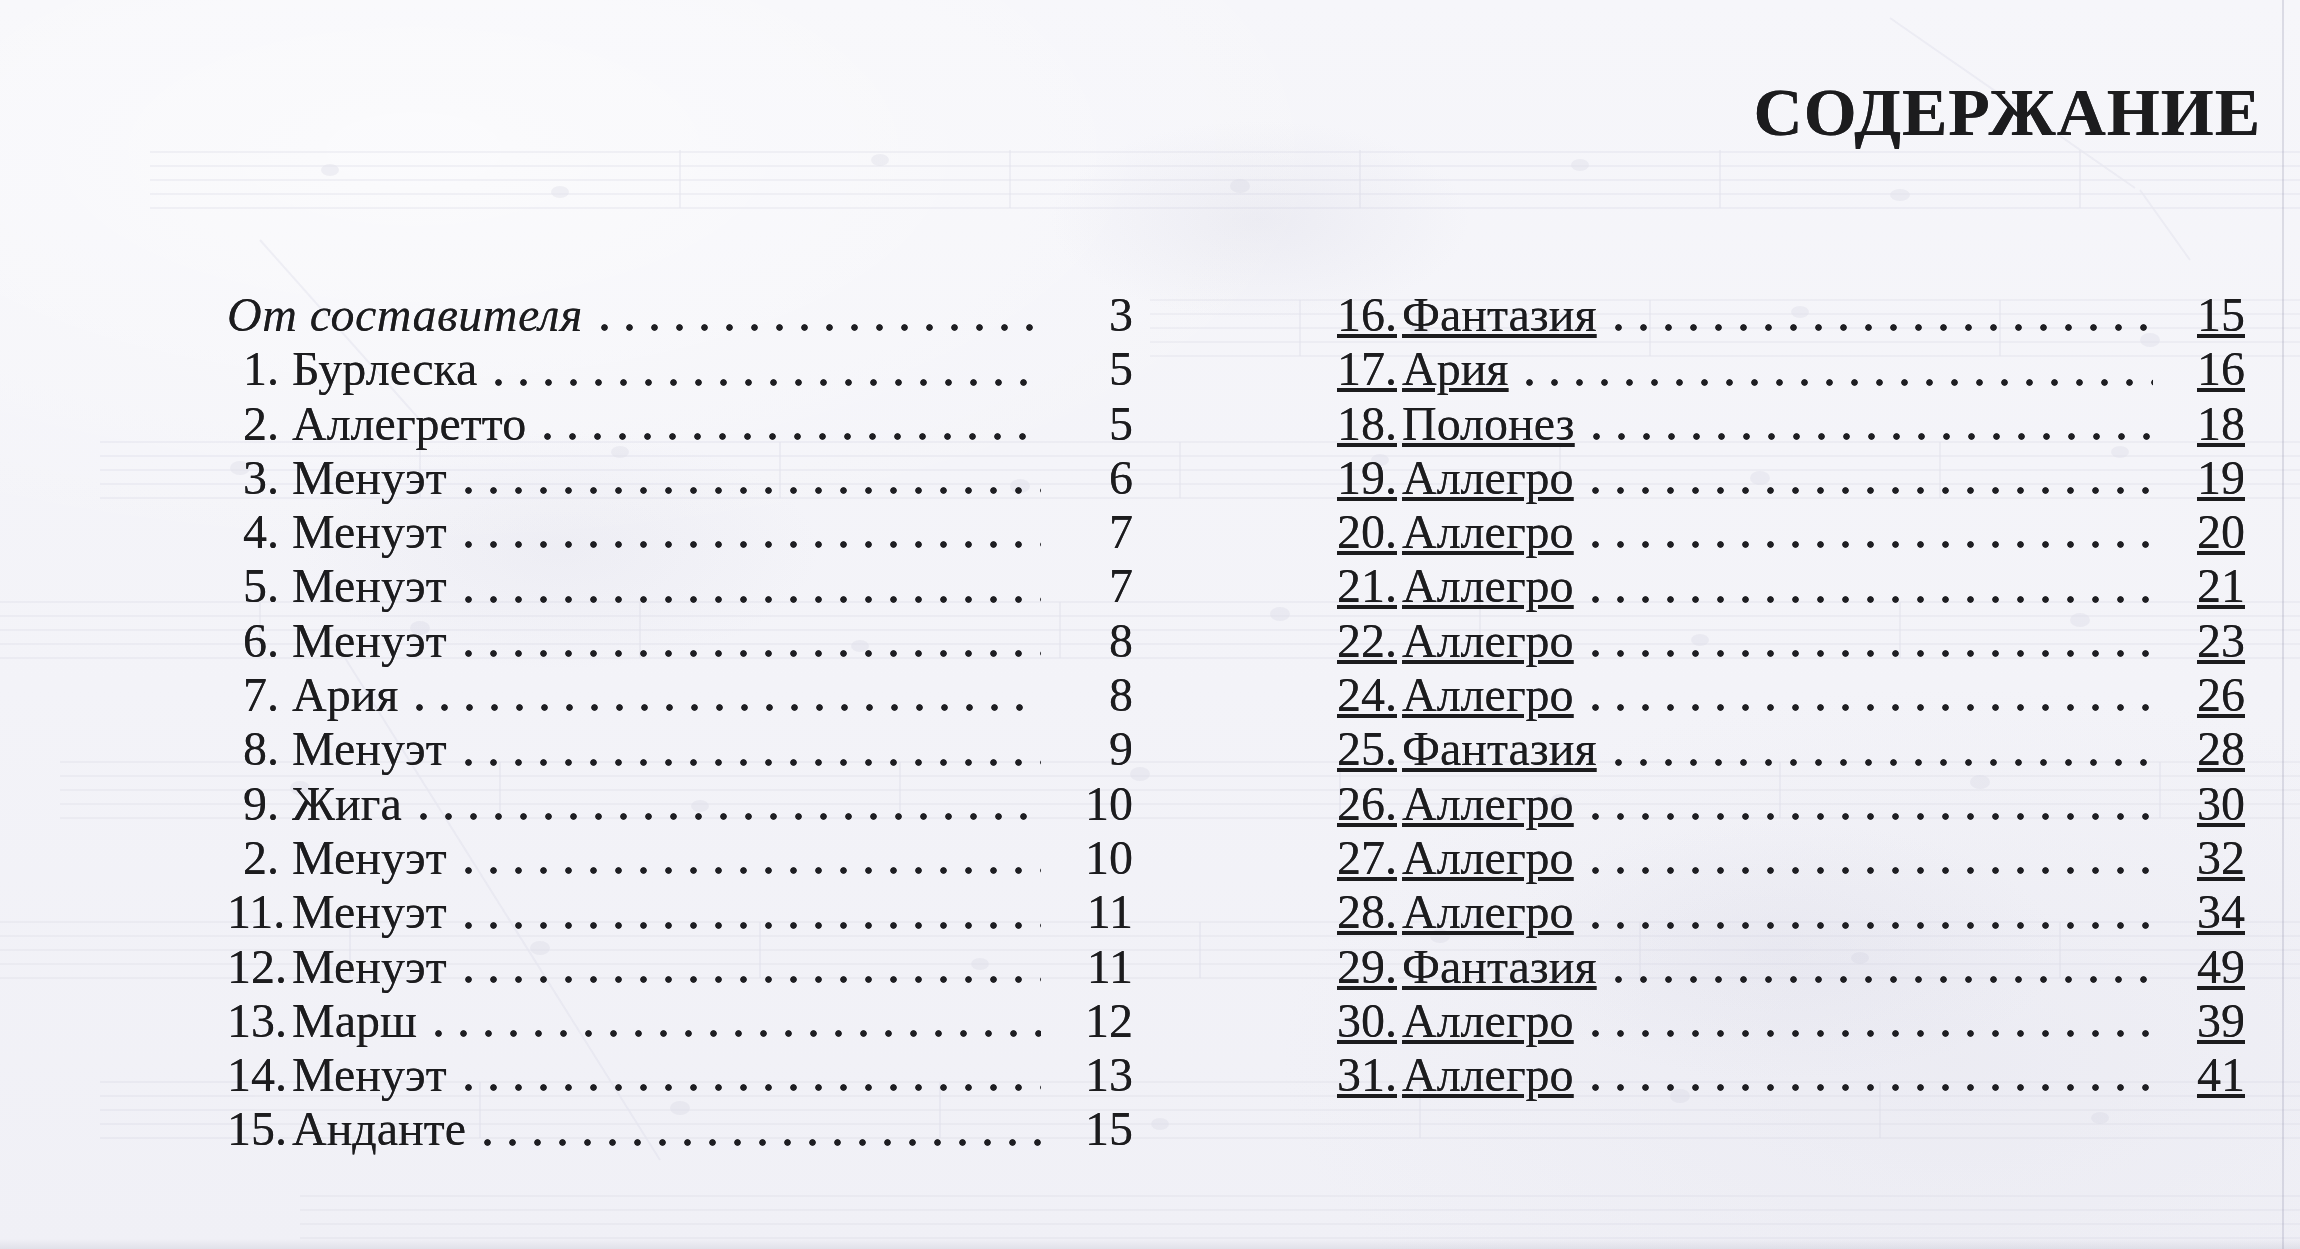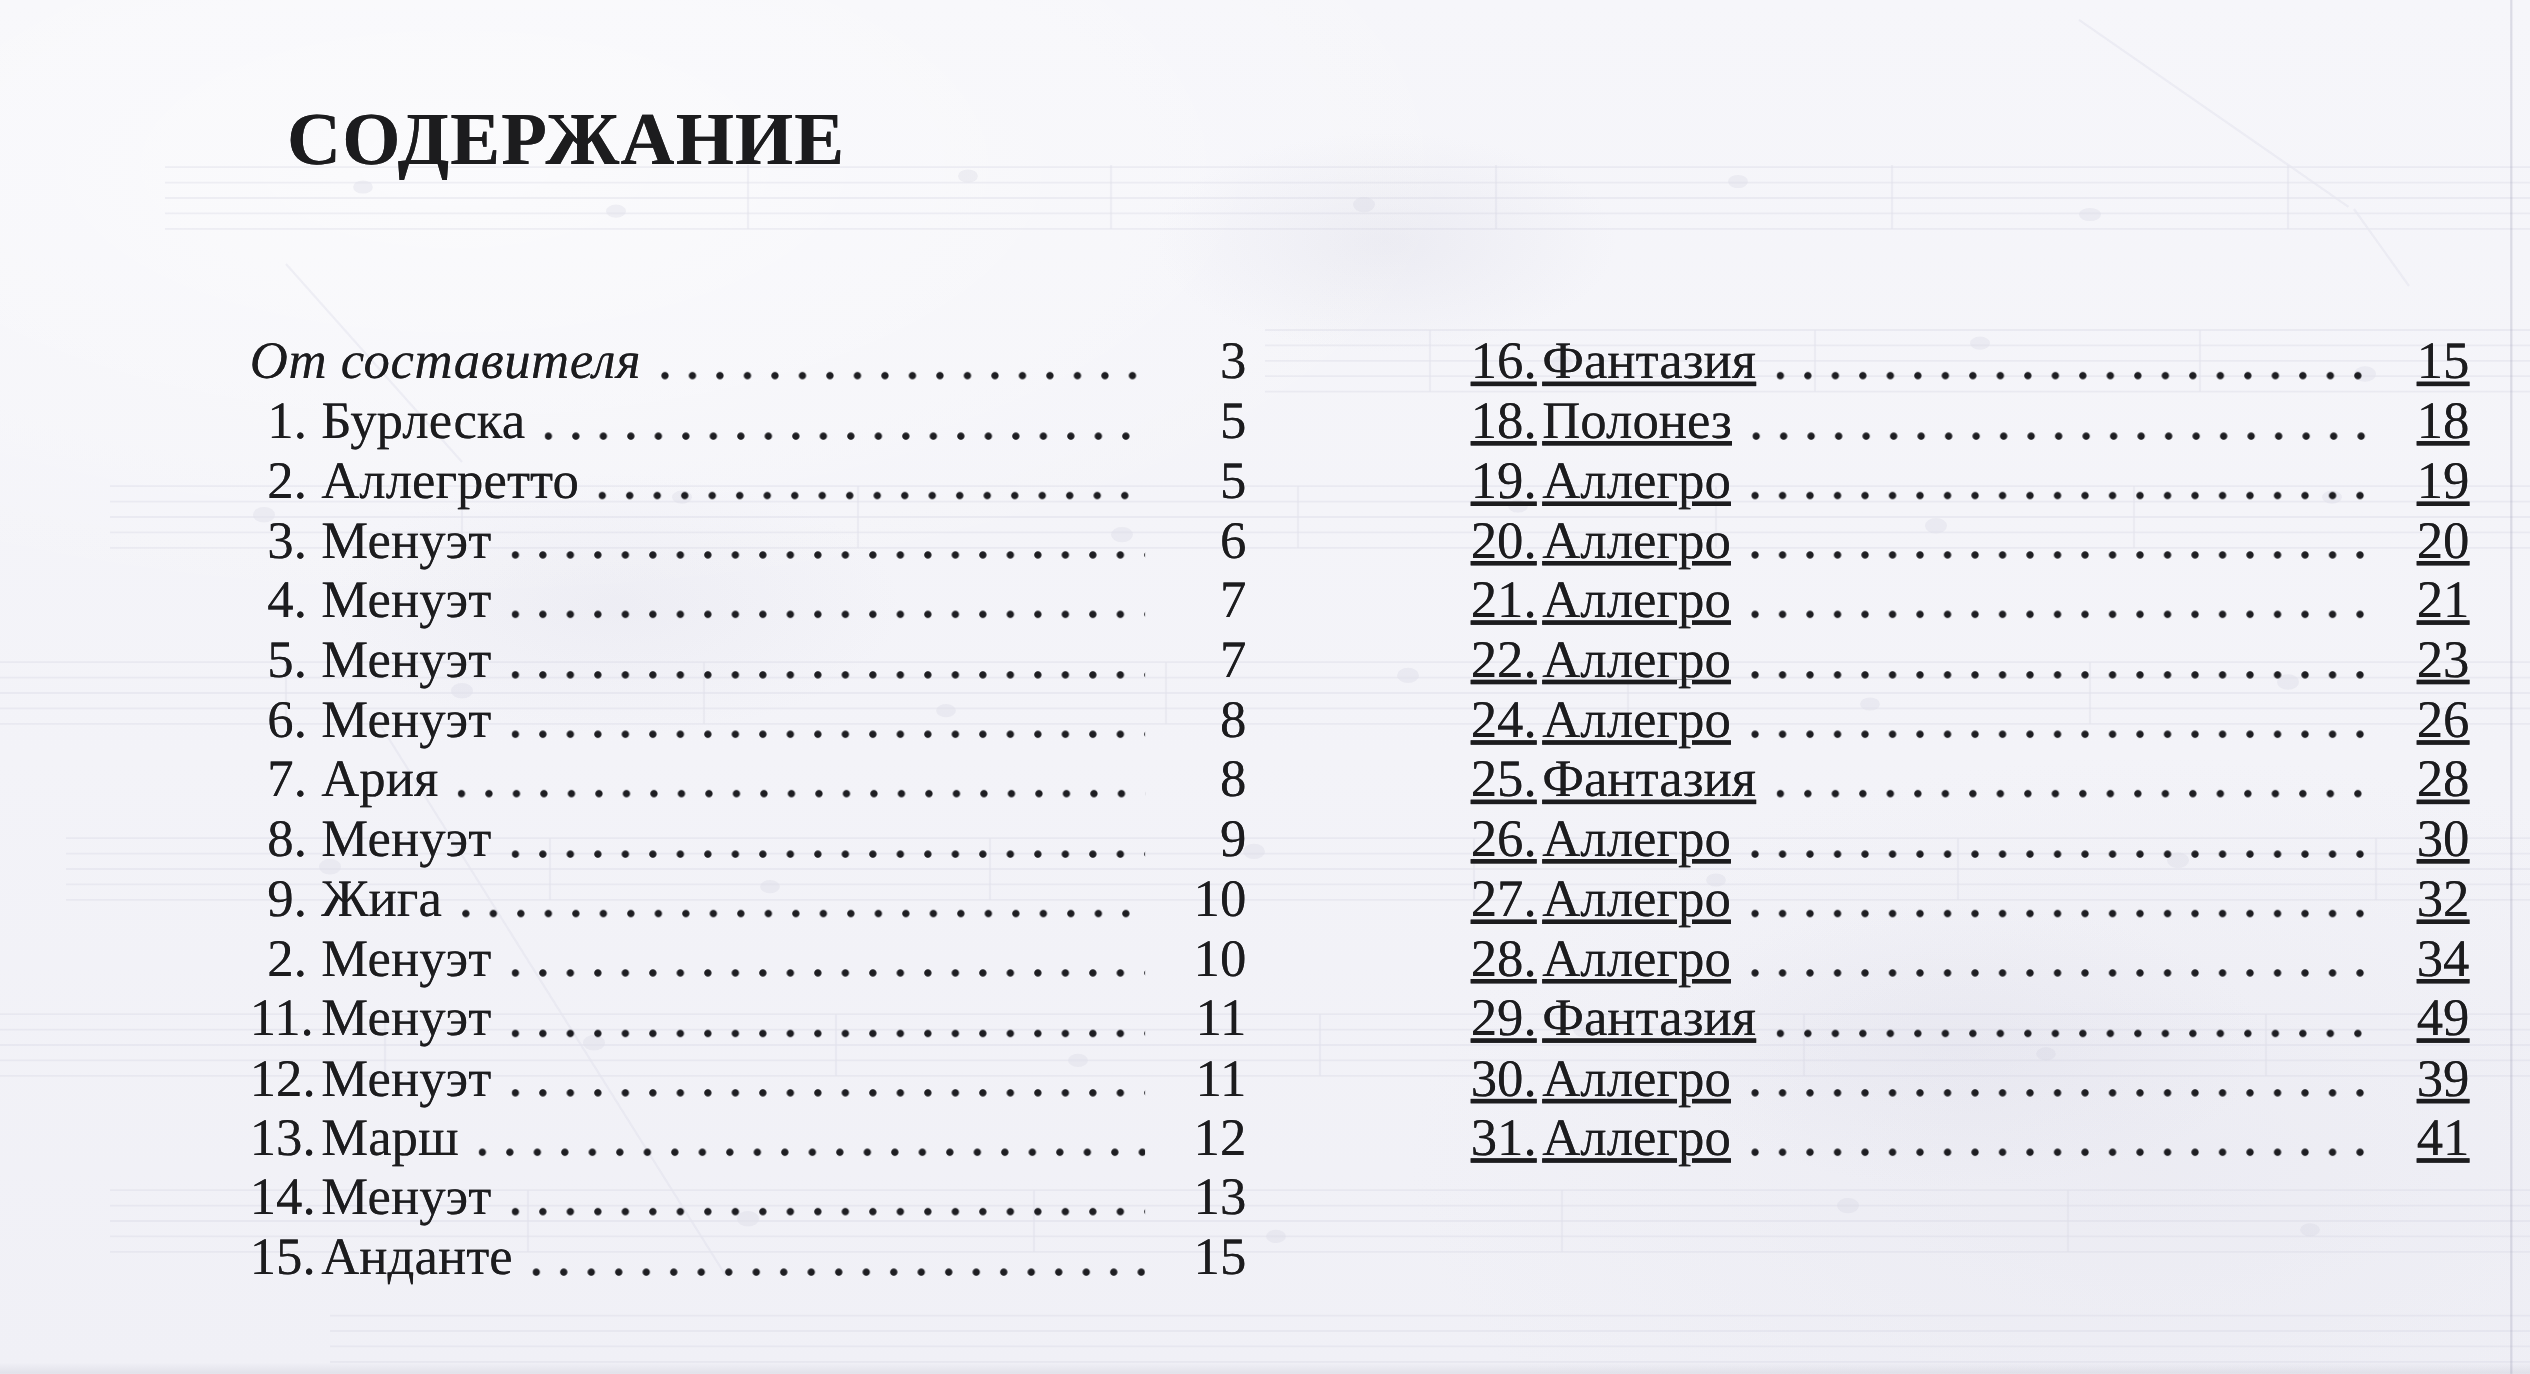--- a/index.html
+++ b/index.html
@@ -16,21 +16,21 @@
   .smudge{position:absolute;pointer-events:none;border-radius:50%;}
   .smudge.a{left:1050px;top:120px;width:420px;height:200px;
     background:radial-gradient(closest-side,rgba(198,198,216,.20),rgba(198,198,216,0));}
   .smudge.b{left:300px;top:430px;width:520px;height:240px;
     background:radial-gradient(closest-side,rgba(200,200,218,.14),rgba(200,200,218,0));}
   .smudge.c{left:1500px;top:820px;width:560px;height:260px;
     background:radial-gradient(closest-side,rgba(200,200,218,.16),rgba(200,200,218,0));}
 
   .content{position:absolute;left:227px;top:0;width:2018px;}
   h1.title{
-    margin:16px;padding-top:76px;line-height:1;text-align:left;
+    margin:2px;padding-top:76px;line-height:1;text-align:right;
     position:relative;left:18px;
     font-size:68px;font-weight:bold;letter-spacing:1px;
     text-shadow:0 0 .6px rgba(25,25,30,.9);
   }
   .columns{display:flex;gap:204px;margin-top:142px;}
   .col{width:906px;}
   .col.right{width:908px;text-decoration:underline;}
 
   .row{
     display:flex;align-items:baseline;white-space:nowrap;
@@ -242,20 +242,26 @@
   </div>
 </div>
     <div class="col right">
   <div class="row">
     <span class="num">16.</span>
     <span class="label">Фантазия</span>
     <span class="leader"></span>
     <span class="pagenum">15</span>
   </div>
 
+  <div class="row">
+    <span class="num">17.</span>
+    <span class="label">Ария</span>
+    <span class="leader"></span>
+    <span class="pagenum">16</span>
+  </div>
 
   <div class="row">
     <span class="num">18.</span>
     <span class="label">Полонез</span>
     <span class="leader"></span>
     <span class="pagenum">18</span>
   </div>
 
   <div class="row">
     <span class="num">19.</span>

